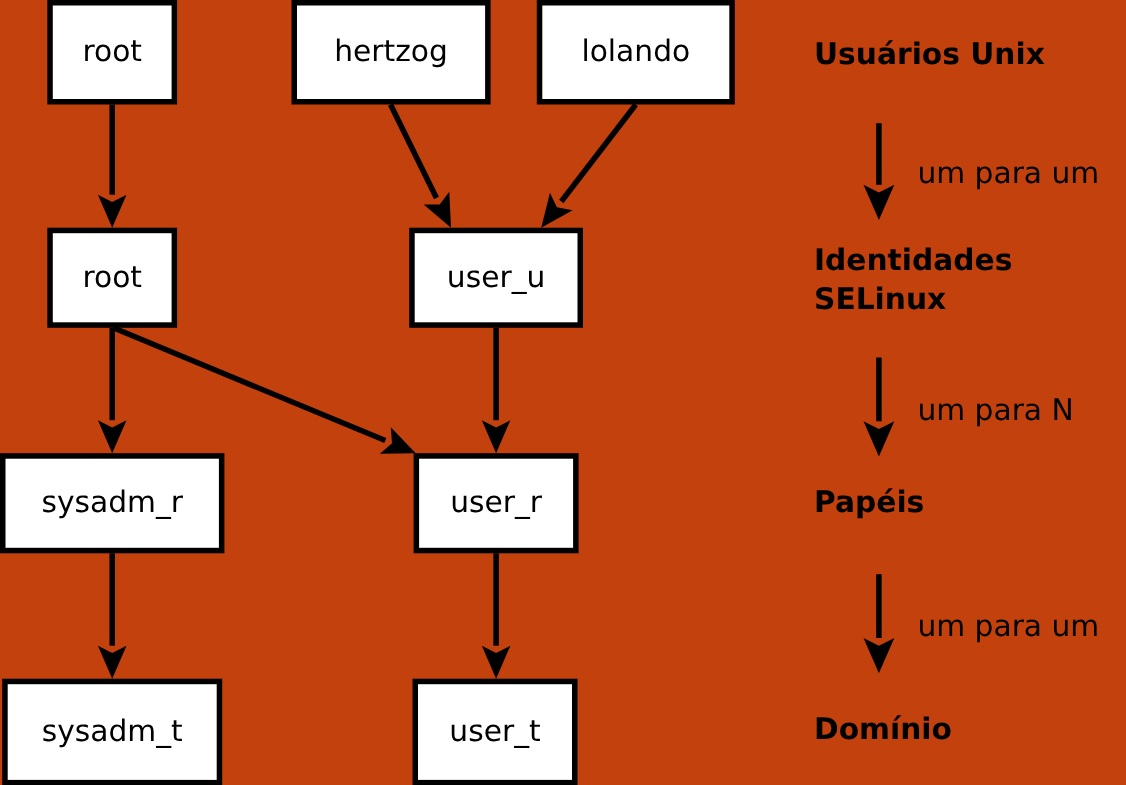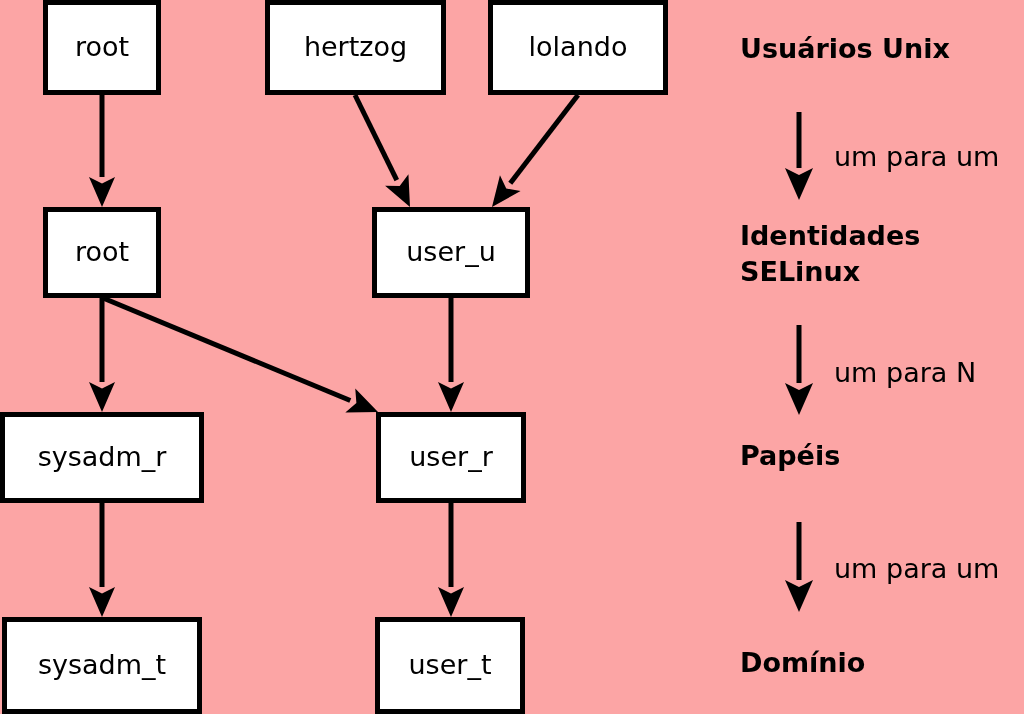--- a/index.html
+++ b/index.html
@@ -8,21 +8,21 @@
     padding: 0;
     background: #ffffff;
   }
   body {
     font-family: "DejaVu Sans", sans-serif;
   }
   #canvas {
     position: relative;
     width: 1024px;
     height: 714px;
-    background: #fca5a5;
+    background: #c2410c;
     overflow: hidden;
   }
   svg#diagram {
     position: absolute;
     left: 0;
     top: 0;
     width: 1024px;
     height: 714px;
   }
   .node-box {

